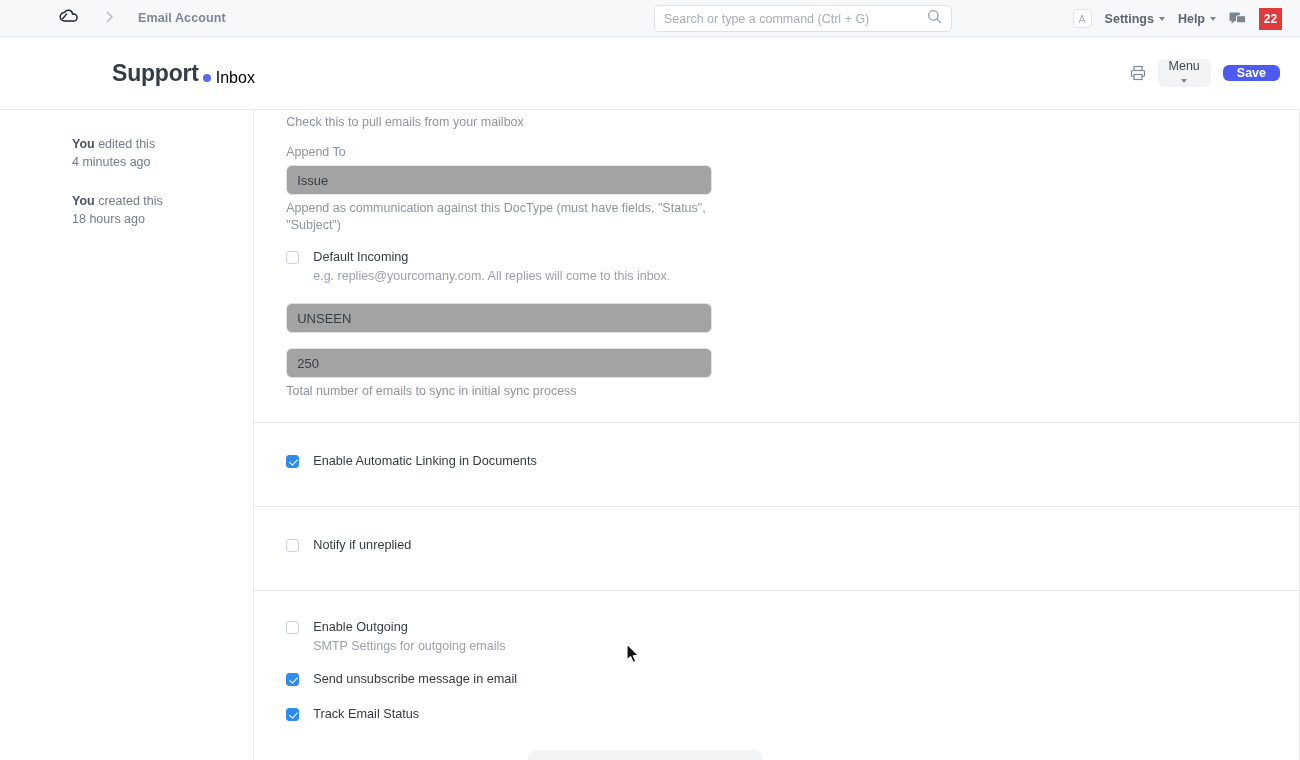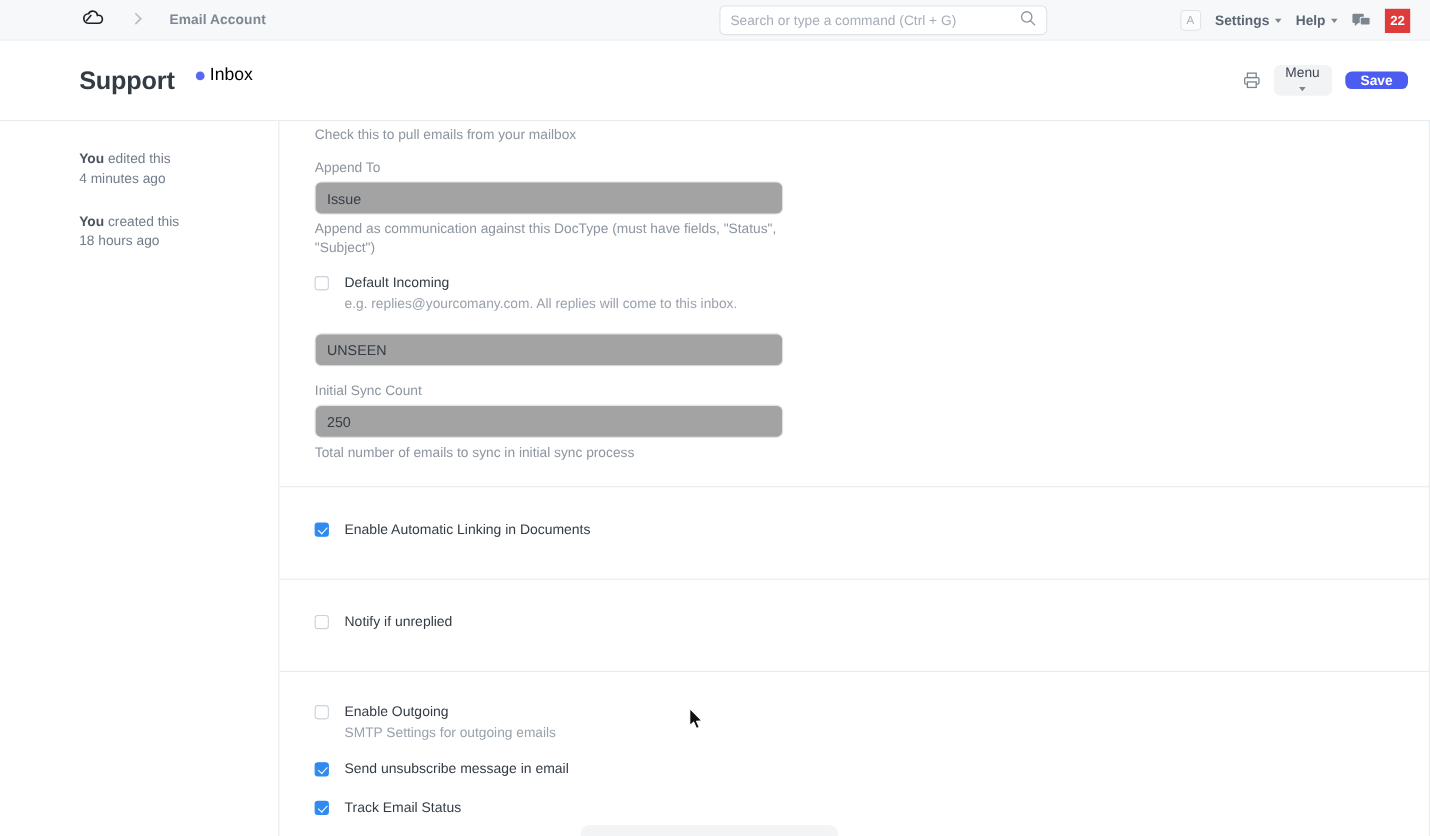--- a/index.html
+++ b/index.html
@@ -10,21 +10,21 @@
   }
 
   
   .navbar {
     height: 37px; width: 100%;
     background: #f7f8f9;
     border-bottom: 1px solid #e8ebed;
     display: flex; align-items: center;
     position: relative;
   }
-  .nav-left { display: flex; align-items: center; padding-left: 72px; gap: 24px; }
+  .nav-left { display: flex; align-items: center; padding-left: 56px; gap: 24px; }
   .logo-icon { width: 26px; height: 20px; display: flex; align-items: center; }
   .crumb-sep { color: #b8bfc7; font-size: 13px; line-height: 1; }
   .crumb-text {
     font-size: 12.5px; font-weight: bold; color: #7c8794; letter-spacing: .1px;
   }
   .nav-center {
     position: absolute; left: 654px; top: 5px;
     width: 298px; height: 27px;
   }
   .search-box {
@@ -61,21 +61,21 @@
     width: 23px; height: 22px; border-radius: 0; background: #e03b3b;
     color: #fff; font-size: 12px; font-weight: bold;
     display: flex; align-items: center; justify-content: center;
   }
 
   
   .page-head {
     height: 73px; border-bottom: 1px solid #e8ebed;
     display: flex; align-items: center; position: relative; background: #fff;
   }
-  .title-wrap { display: flex; align-items: flex-start; padding-left: 72px; gap: 19px; }
+  .title-wrap { display: flex; align-items: flex-end; padding-left: 112px; gap: 4px; }
   .page-title { font-size: 23px; font-weight: bold; color: #333b44; letter-spacing: -.2px; }
   .status-dot-wrap { display: flex; align-items: center; gap: 5px; }
   .status-dot { width: 8px; height: 8px; border-radius: 50%; background: #5868f0; }
   .head-actions {
     position: absolute; right: 20px; display: flex; align-items: center; gap: 12px;
   }
   .btn-menu {
     height: 28px; padding: 0 11px; border-radius: 6px;
     background: #f2f3f5; border: none;
     font-family: "Liberation Sans", sans-serif;
@@ -252,21 +252,20 @@
           <span class="cb-label">Default Incoming</span>
         </div>
         <div class="cb-help">e.g. replies@yourcomany.com. All replies will come to this inbox.</div>
       </div>
 
       <div class="field" style="margin-top:20px;">
         <input class="ctrl-input" type="text" value="UNSEEN" style="">
       </div>
 
       <div class="field" style="margin-top:15px;">
-        <div class="field-label">Initial Sync Count</div>
         <input class="ctrl-input" type="text" value="250" style="">
         <div class="help-text">Total number of emails to sync in initial sync process</div>
       </div>
     </div>
 
     <div class="sec sec-divider" style="padding-top:31px; padding-bottom:38px;">
       <div class="cbrow">
         <i class="cbox on"></i>
         <span class="cb-label">Enable Automatic Linking in Documents</span>
       </div>

